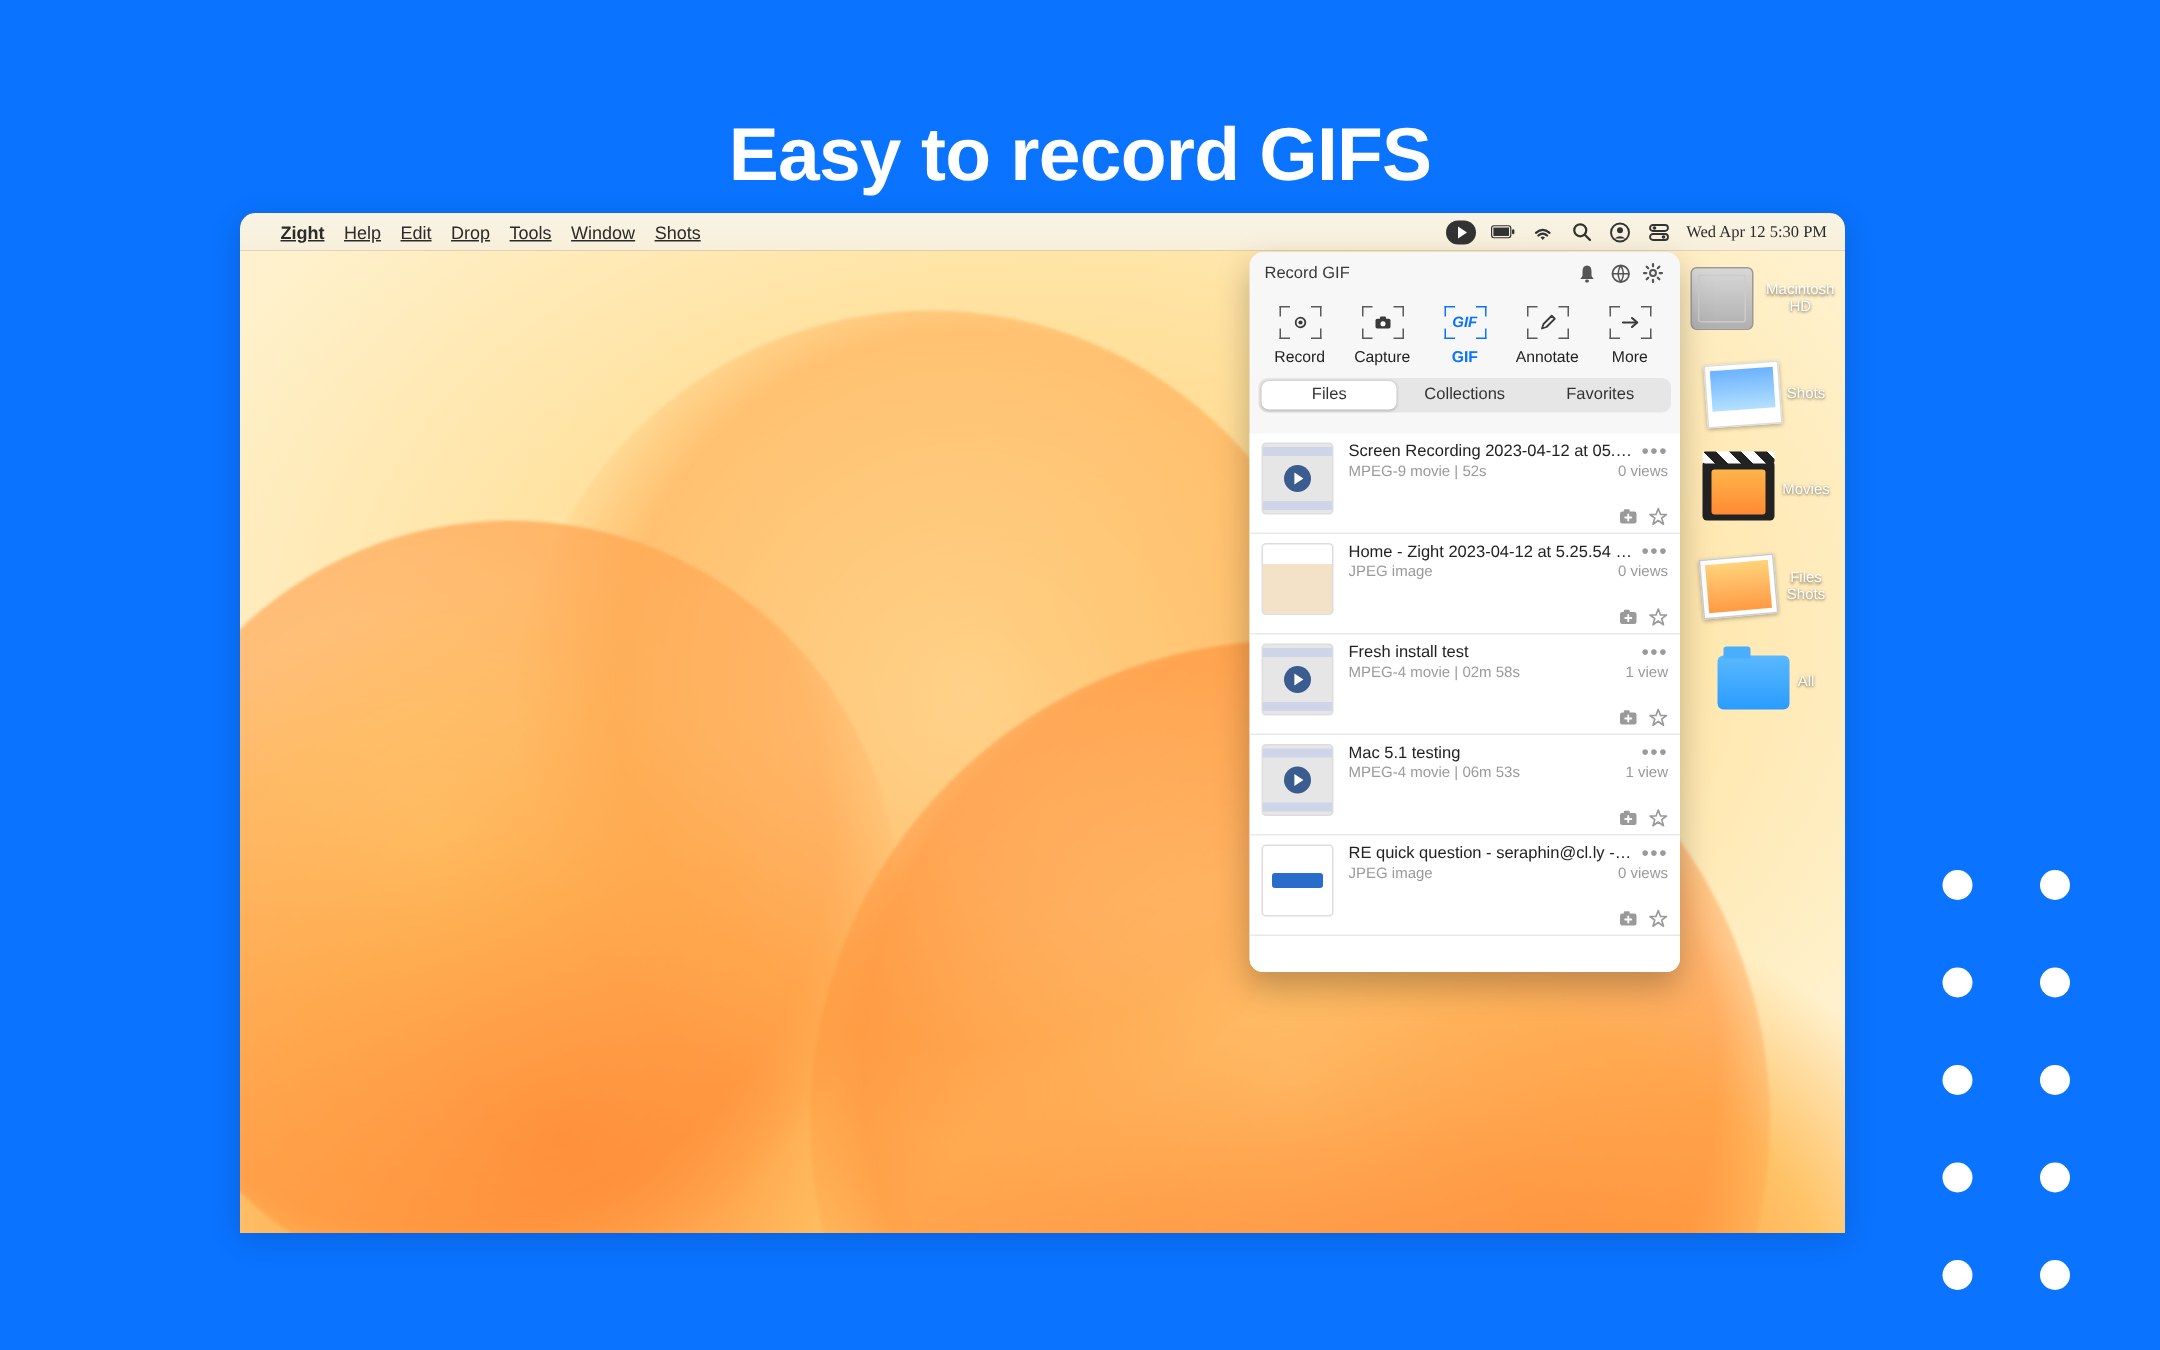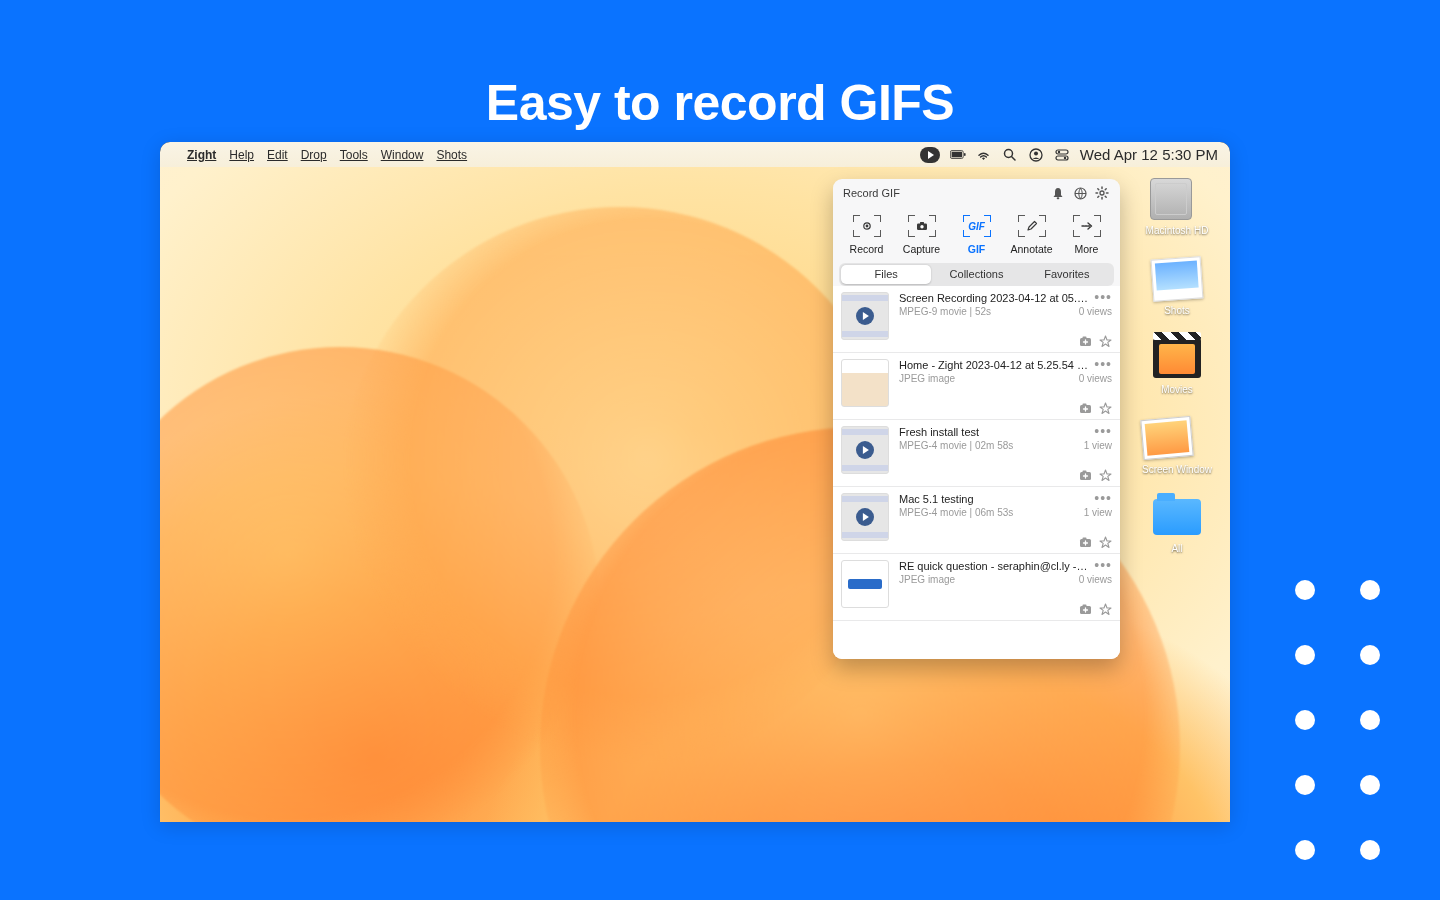--- a/index.html
+++ b/index.html
@@ -14,73 +14,73 @@
 
 .mac-screen { position: absolute; left: 160px; top: 142px; width: 1070px; height: 680px; border-top-left-radius: 10px; border-top-right-radius: 10px; overflow: hidden; box-shadow: 0 4px 20px rgba(0,0,0,.15); background: #000; }
 
 
 .menubar { position: relative; height: 25px; background: linear-gradient(to bottom, #f9f4e6, #f7efda); display: flex; align-items: center; font-size: 12px; color: #2b2b2b; }
 .menubar-left { display: flex; align-items: center; gap: 13px; padding-left: 14px; text-decoration: underline; }
 .menubar-left .apple { font-size: 13px; }
 .menubar-left .app { font-weight: 700; }
 .menubar-right { margin-left: auto; display: flex; align-items: center; gap: 10px; padding-right: 12px; }
 .menubar-right .micon { width: 16px; height: 16px; display: inline-flex; align-items: center; justify-content: center; }
-.menubar-right .time { font-size: 15px; }
+.menubar-right .time { font-size: 11px; font-family: Liberation Serif, serif; }
 
 
 .desktop { position: absolute; inset: 25px 0 0 0; background:
   radial-gradient(ellipse 700px 500px at 70% 110%, #ff7a2e 0%, #ff9942 25%, #ffc367 45%, transparent 62%),
   radial-gradient(ellipse 600px 520px at 20% 90%, #ff8f3d 0%, #ffb357 30%, #ffd687 55%, transparent 70%),
   radial-gradient(ellipse 900px 600px at 50% 40%, #ffd27a 0%, #ffe3a3 40%, #fff1cc 70%, #fbf0dc 100%),
   linear-gradient(#fff6e2, #ffe5b5);
 }
 
 .petal { position: absolute; border-radius: 50%; filter: blur(1px); opacity: .55; }
 .petal.p1 { left: -80px; top: 180px; width: 520px; height: 520px; background: radial-gradient(circle at 40% 40%, #ffb557, #ff8c37 60%, transparent 72%); }
 .petal.p2 { left: 180px; top: 40px; width: 560px; height: 560px; background: radial-gradient(circle at 55% 45%, #ffd090, #ffa94f 55%, transparent 70%); }
 .petal.p3 { left: 380px; top: 260px; width: 640px; height: 640px; background: radial-gradient(circle at 50% 45%, #ffbd6a, #ff8a34 60%, transparent 73%); }
 
 
 .desk-icons { position: absolute; right: 10px; top: 10px; width: 86px; display: flex; flex-direction: column; gap: 20px; align-items: center; }
-.desk-icon { display: flex; flex-direction: column; gap: 4px; cursor: default; }
+.desk-icon { display: flex; flex-direction: row; align-items: center; gap: 4px; cursor: default; }
 .desk-icon .iconbox { width: 50px; height: 44px; display: flex; align-items: center; justify-content: center; }
 .desk-icon .lbl { font-size: 10px; color: #fff; text-shadow: 0 1px 2px rgba(0,0,0,.6); text-align: center; line-height: 1.15; }
 .hd { background: linear-gradient(#d8d8d8, #b0b0b0); border: 1px solid #999; border-radius: 4px; width: 42px; height: 42px; position: relative; }
 .hd::after { content: ""; position: absolute; inset: 4px; border: 1px solid #ccc; border-radius: 2px; }
 .photoframe { width: 50px; height: 42px; background: #fff; border: 1px solid #ddd; box-shadow: 0 1px 3px rgba(0,0,0,.3); position: relative; transform: rotate(-4deg); }
 .photoframe::after { content: ""; position: absolute; inset: 3px 3px 10px 3px; background: linear-gradient(#6cb2ff, #b4e0ff); }
 .movieclap { width: 48px; height: 40px; background: #222; border-radius: 3px; position: relative; }
 .movieclap::before { content: ""; position: absolute; top: -6px; left: 0; right: 0; height: 8px; background: repeating-linear-gradient(45deg, #fff 0 6px, #222 6px 12px); border-radius: 2px; }
 .movieclap::after { content: ""; position: absolute; inset: 6px 6px 4px 6px; background: linear-gradient(#ffb54a, #ff8a34); border-radius: 2px; }
 .screenshotf { width: 52px; height: 40px; background: #fff; border: 1px solid #ccc; box-shadow: 0 1px 3px rgba(0,0,0,.3); position: relative; transform: rotate(-5deg); }
 .screenshotf::after { content: ""; position: absolute; inset: 3px; background: linear-gradient(#ffd37a, #ff9a44); }
 .folder { width: 48px; height: 36px; background: linear-gradient(#5ab8ff, #2a9cff); border-radius: 4px; position: relative; }
 .folder::before { content: ""; position: absolute; top: -6px; left: 4px; width: 18px; height: 8px; background: #4aaeff; border-radius: 2px 2px 0 0; }
 
 
-.panel { position: absolute; top: 12px; width: 287px; height: 480px; background: #f7f7f8; border-radius: 9px; box-shadow: 0 10px 22px rgba(0,0,0,.25); display: flex; flex-direction: column; overflow: hidden; right: 110px; }
+.panel { position: absolute; top: 1px; width: 287px; height: 480px; background: #f7f7f8; border-radius: 9px; box-shadow: 0 10px 22px rgba(0,0,0,.25); display: flex; flex-direction: column; overflow: hidden; right: 110px; }
 .panel-head { height: 28px; display: flex; align-items: center; padding: 0 10px; font-size: 11px; color: #3a3a3a; }
 .panel-head .title { flex: 1; }
 .panel-head .hicon { width: 16px; height: 16px; display: inline-flex; align-items: center; justify-content: center; color: #555; margin-left: 6px; }
 
 .action-row { display: flex; justify-content: space-around; padding: 8px 6px 8px; }
 .action { width: 52px; display: flex; flex-direction: column; align-items: center; gap: 6px; }
 .action .aicon { width: 28px; height: 22px; position: relative; display: flex; align-items: center; justify-content: center; }
 .corners { position: absolute; inset: 0; }
 .corners::before, .corners::after, .corners span::before, .corners span::after { content: ""; position: absolute; width: 6px; height: 6px; border: 1.5px solid #5a5a5a; }
 .action.on .corners::before, .action.on .corners::after, .action.on .corners span::before, .action.on .corners span::after { border-color: #0a73ff; }
 .corners::before { top: 0; left: 0; border-right: none; border-bottom: none; }
 .corners::after { top: 0; right: 0; border-left: none; border-bottom: none; }
 .corners span::before { bottom: 0; left: 0; border-right: none; border-top: none; }
 .corners span::after { bottom: 0; right: 0; border-left: none; border-top: none; }
 .action .albl { font-size: 10.5px; color: #222; font-weight: 500; }
 .action.on .albl { color: #0a73ff; font-weight: 600; }
 .giftext { font-size: 10px; font-weight: 800; font-style: italic; color: #0a73ff; }
 
-.seg { display: flex; margin: 0 6px 0; background: #e6e6e7; border-radius: 6px; padding: 2px; gap: 0; height: 23px; }
+.seg { display: flex; margin: 0 6px 14px; background: #e6e6e7; border-radius: 6px; padding: 2px; gap: 0; height: 23px; }
 .seg .tab { flex: 1; text-align: center; font-size: 11px; line-height: 19px; border-radius: 5px; color: #333; }
 .seg .tab.active { background: #fff; box-shadow: 0 0.5px 2px rgba(0,0,0,.2); }
 
 .list { flex: 1; overflow: hidden; background: #fff; }
 .item { display: flex; height: 67px; border-bottom: 1px solid #e9e9ea; padding: 6px 8px 4px; gap: 10px; }
 .thumb { width: 48px; height: 48px; background: #e6e6e6; border: 1px solid #ddd; border-radius: 3px; position: relative; overflow: hidden; flex: none; }
 .thumb.video::after { content: ""; position: absolute; left: 50%; top: 50%; width: 18px; height: 18px; margin: -9px 0 0 -9px; border-radius: 50%; background: #3b5c8f; }
 .thumb.video::before { content: ""; position: absolute; left: 50%; top: 50%; width: 0; height: 0; border-left: 6px solid #fff; border-top: 4px solid transparent; border-bottom: 4px solid transparent; transform: translate(-35%, -50%); z-index: 2; }
 .thumb .bar { position: absolute; left: 0; right: 0; height: 6px; background: #cfd5e8; }
 .thumb .bar.top { top: 2px; }
@@ -196,21 +196,21 @@
       <div class="desk-icon">
         <div class="iconbox">
             <div class="movieclap"></div>
           </div>
         <div class="lbl">Movies</div>
       </div>
       <div class="desk-icon">
         <div class="iconbox">
             <div class="screenshotf"></div>
           </div>
-        <div class="lbl">Screen Window</div>
+        <div class="lbl">Files Shots</div>
       </div>
       <div class="desk-icon">
         <div class="iconbox">
             <div class="folder"></div>
           </div>
         <div class="lbl">All</div>
       </div>
     </div>
 
     <div class="panel">

